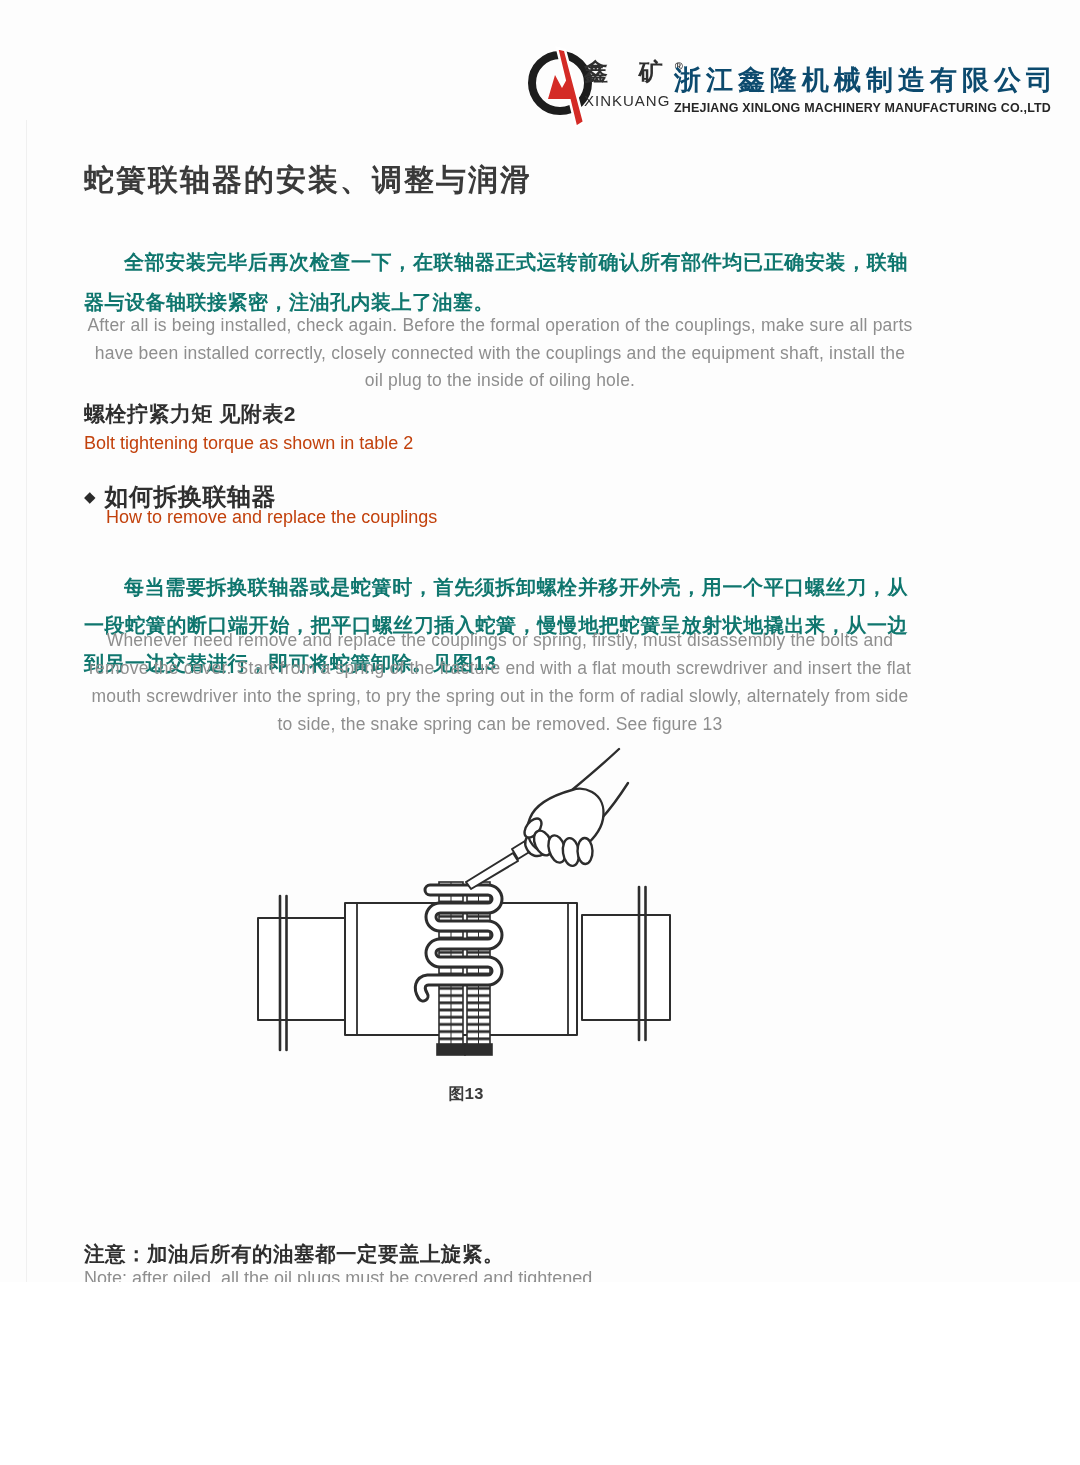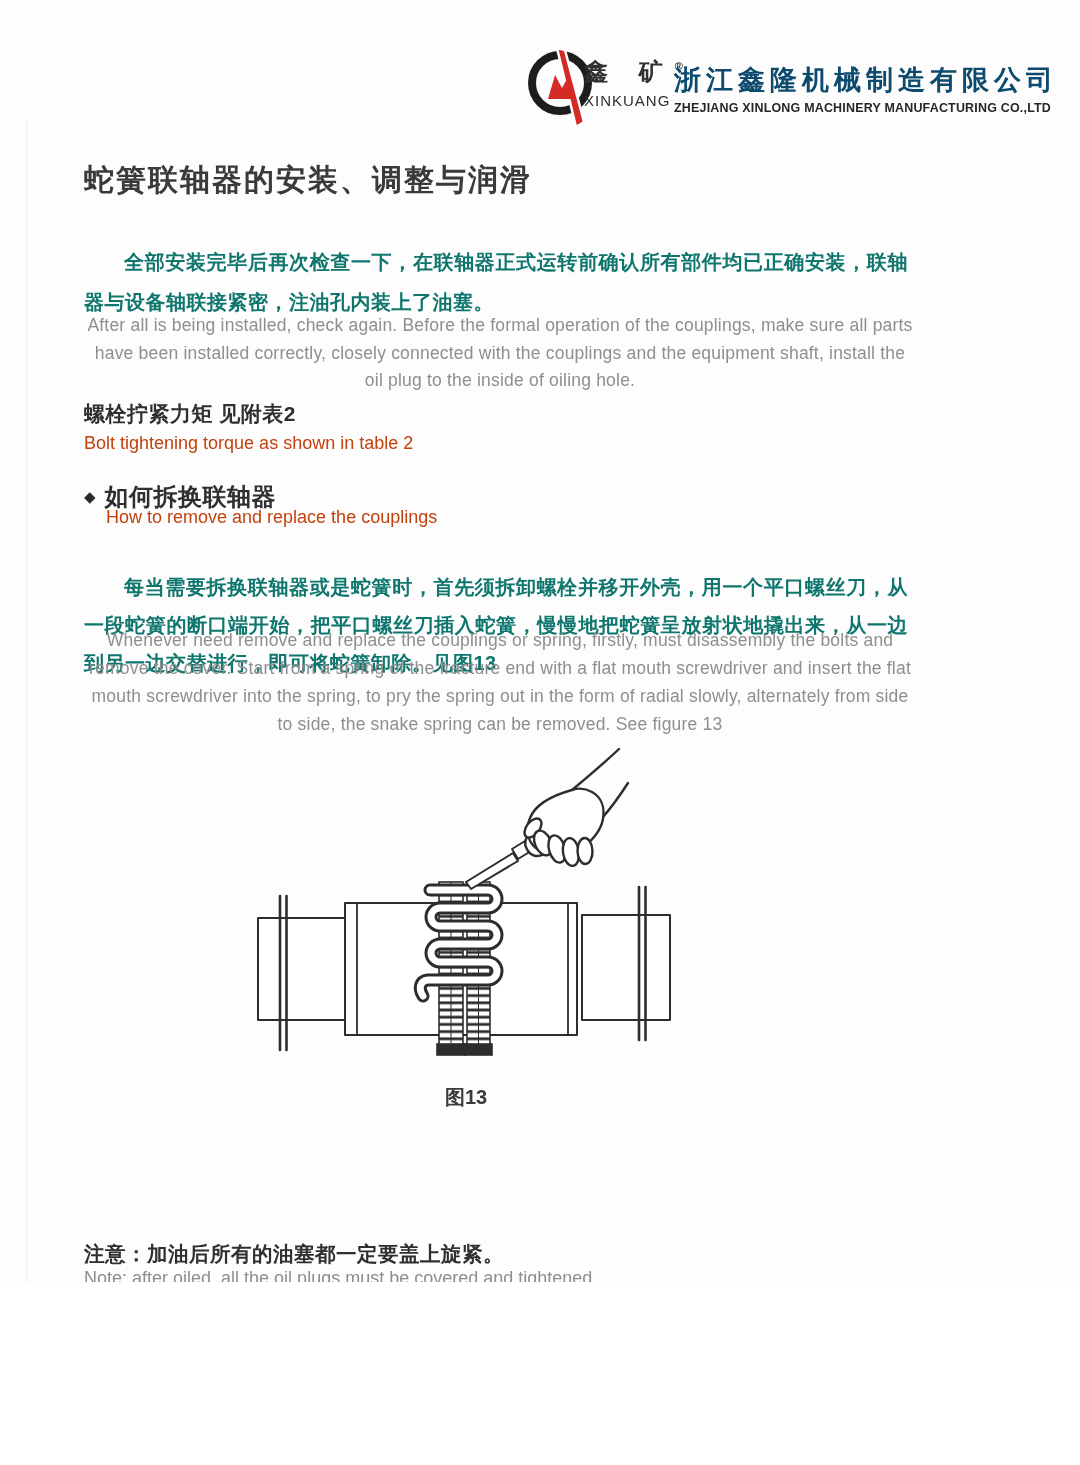--- a/index.html
+++ b/index.html
@@ -25,21 +25,21 @@
            text-align:justify;text-indent:2em;letter-spacing:0.5px;}
   .en-para{left:84px;width:832px;font-size:17.5px;line-height:27.5px;color:#8e8e8e;
            text-align:center;letter-spacing:0.2px;}
   .zh-h{left:84px;font-size:21px;font-weight:700;color:#2f2f2f;letter-spacing:0.5px;}
   .en-h{left:84px;font-size:18px;color:#c2410c;}
   .bullet-row{left:84px;top:481px;display:flex;align-items:center;}
   .bullet-diamond{font-size:15px;color:#2b2b2b;margin-right:9px;}
   .bullet-zh{font-size:24px;font-weight:700;color:#2f2f2f;letter-spacing:0.5px;}
   
   .figure-svg{left:230px;top:740px;width:520px;height:330px;}
-  .fig-cap-zh{left:230px;top:1084px;width:472px;text-align:center;font-size:20px;font-weight:700;color:#3b3b3b;}
+  .fig-cap-zh{left:230px;top:1084px;width:472px;text-align:center;font-size:16px;font-weight:700;color:#3b3b3b;font-family:Liberation Mono, monospace;}
   .fig-cap-en{left:230px;top:1110px;width:472px;text-align:center;font-size:19px;color:#8f8f8f;}
   
   .note-zh{left:84px;top:1240px;font-size:20.5px;font-weight:700;color:#2f2f2f;letter-spacing:0.5px;}
   .note-en{left:84px;top:1268px;font-size:18px;color:#8e8e8e;}
   
   .mesh-svg{left:0;top:1280px;width:1080px;height:185px;}
   .edge-line{left:26px;top:120px;width:1px;height:1290px;background:#f0f0f0;}
   .bottom-bar{left:0;top:1455px;width:1080px;height:6px;background:#4a4a4a;}
 </style>
 </head>

